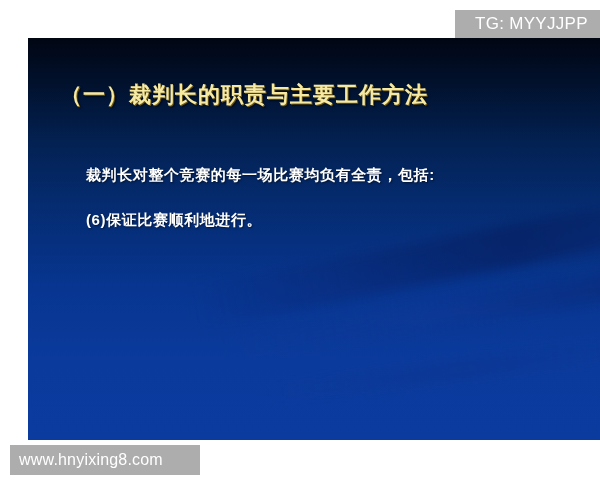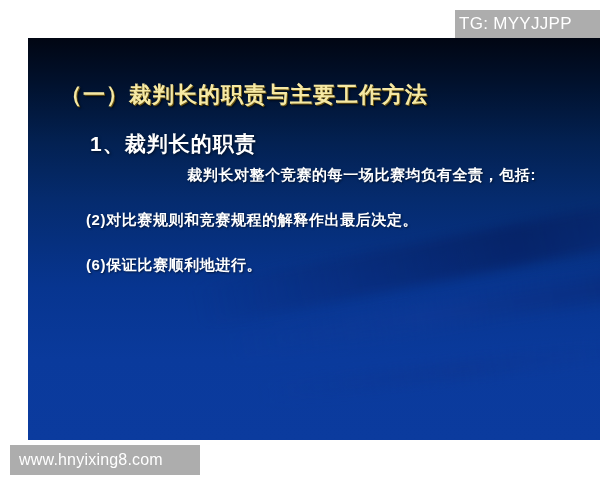--- a/index.html
+++ b/index.html
@@ -125,41 +125,40 @@
     color: #ffffff;
     font-size: 15px;
     font-weight: bold;
     letter-spacing: 0.6px;
     text-shadow: 1px 1px 2px rgba(0,0,0,0.55);
     white-space: nowrap;
   }
 
   .body-line.intro {
     margin: 0 0 26px 0;
-    text-align: right;
   }
   .body-line.item {
     margin: 0 0 26px 0;
   }
   .body-line.item.last {
     margin-bottom: 0;
   }
 
   
   .wm-top {
     position: absolute;
     left: 455px;
     top: 10px;
     width: 145px;
     height: 28px;
     background: #adadad;
     color: #ffffff;
     font-size: 17px;
     line-height: 28px;
-    padding-left: 4px;
+    padding-left: 20px;
     box-sizing: border-box;
     letter-spacing: 0.3px;
     white-space: nowrap;
   }
 
   .wm-bottom {
     position: absolute;
     left: 10px;
     top: 445px;
     width: 190px;
@@ -180,25 +179,23 @@
 <div id="stage">
 
   <div class="slide">
 
     <div class="swoosh swoosh-a"></div>
     <div class="swoosh swoosh-b"></div>
     <div class="swoosh swoosh-c"></div>
 
     <div class="slide-title">（一）裁判长的职责与主要工作方法</div>
 
-    <div class="slide-subtitle">1、裁判长的职责</div>
 
     <div class="body-list">
       <p class="body-line intro">裁判长对整个竞赛的每一场比赛均负有全责，包括:</p>
-      <p class="body-line item">(2)对比赛规则和竞赛规程的解释作出最后决定。</p>
       <p class="body-line item">(6)保证比赛顺利地进行。</p>
     </div>
 
   </div>
 
   <div class="wm-top">TG: MYYJJPP</div>
 
   <div class="wm-bottom">www.hnyixing8.com</div>
 
 </div>

